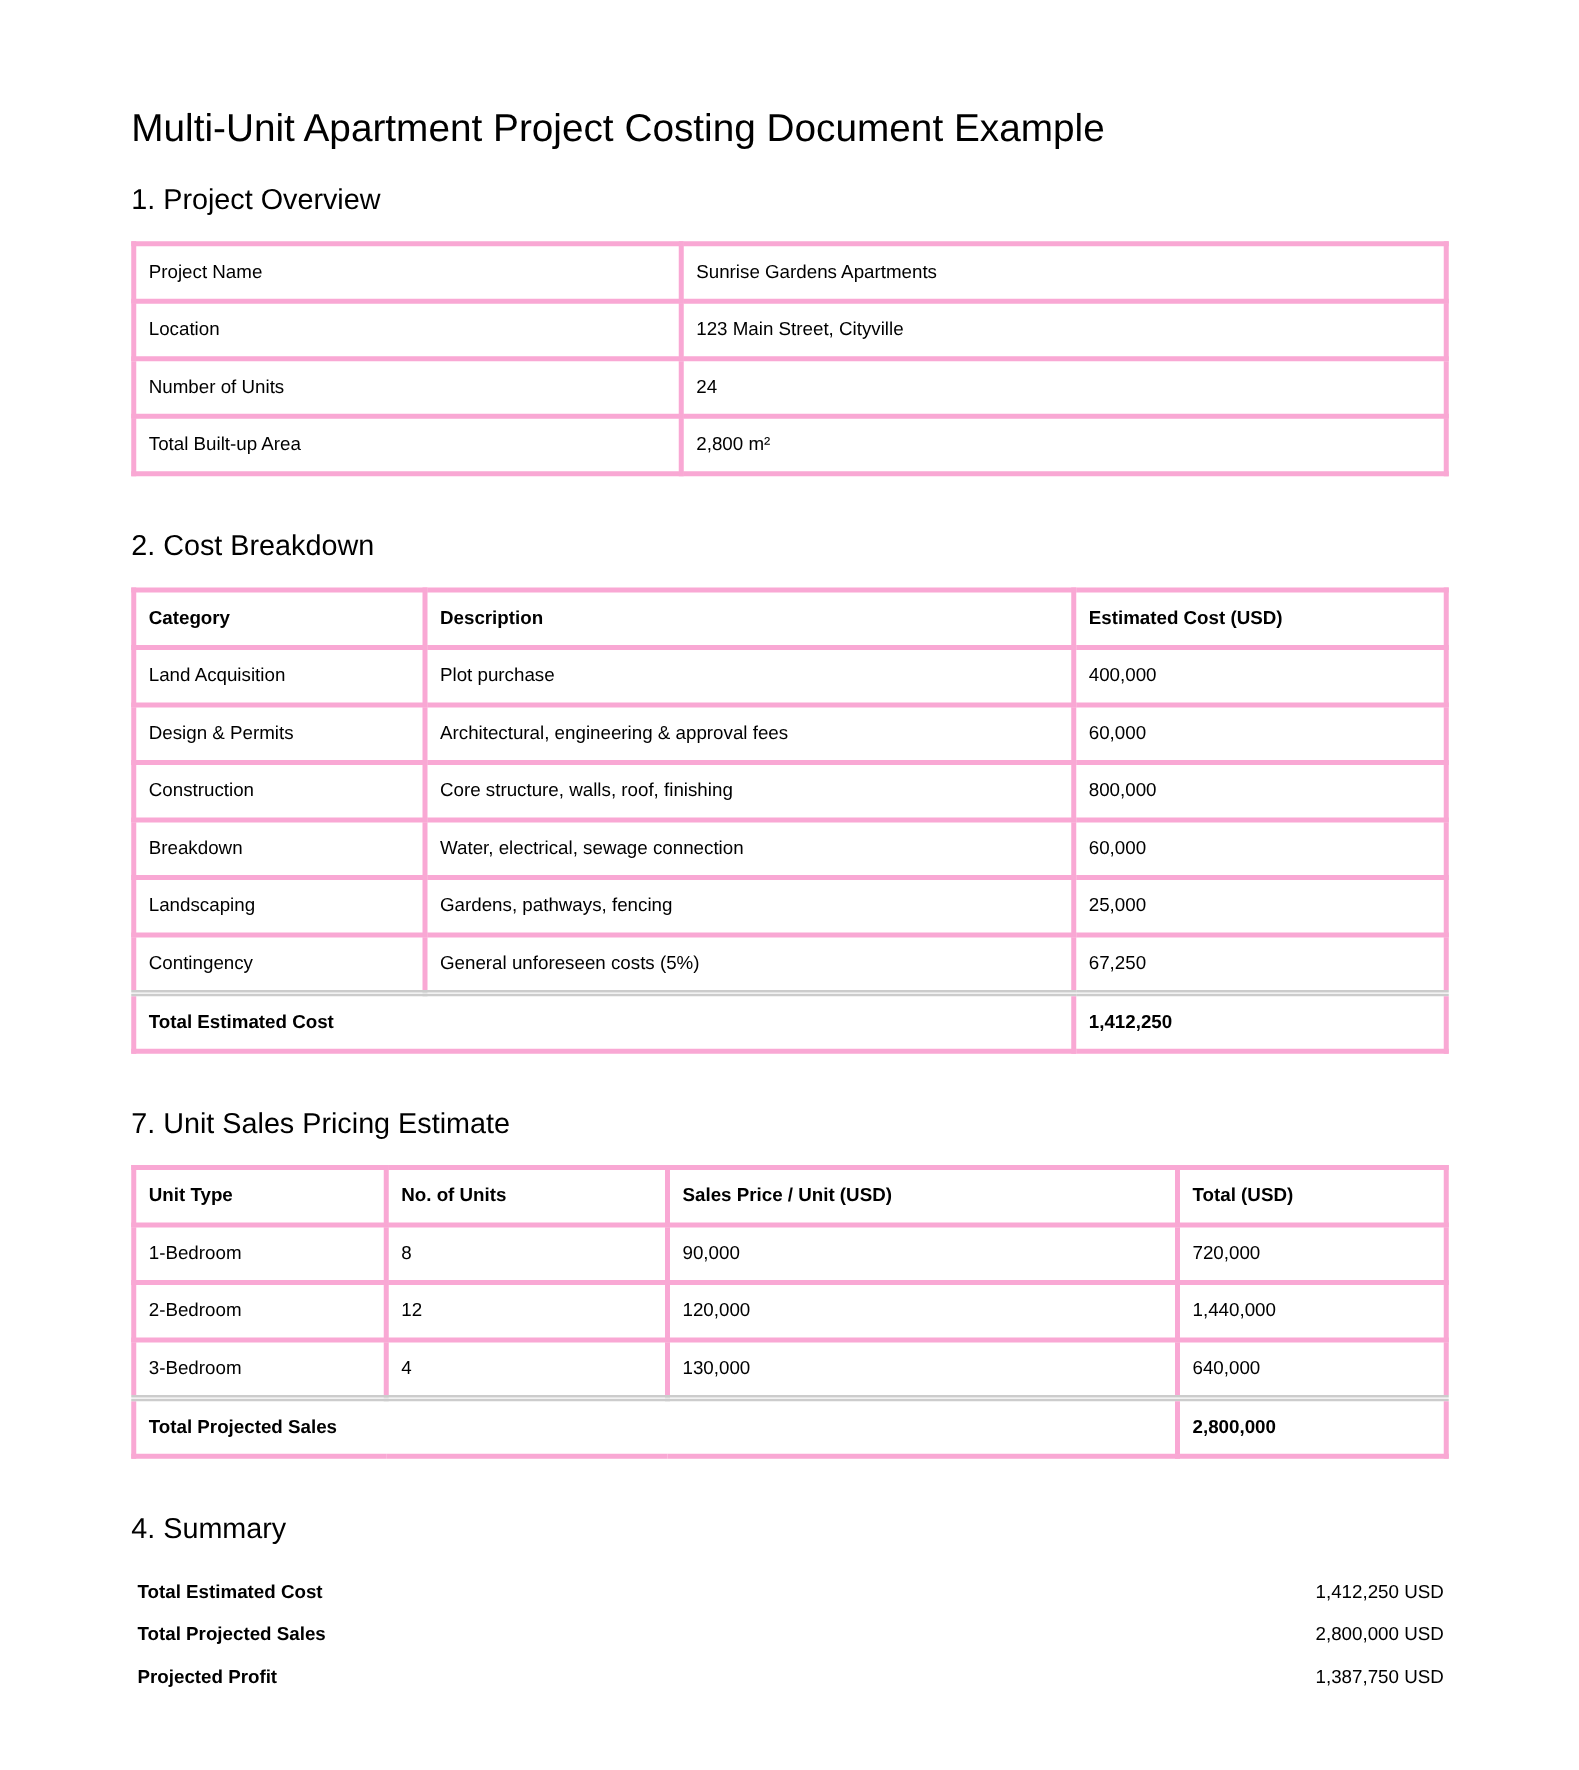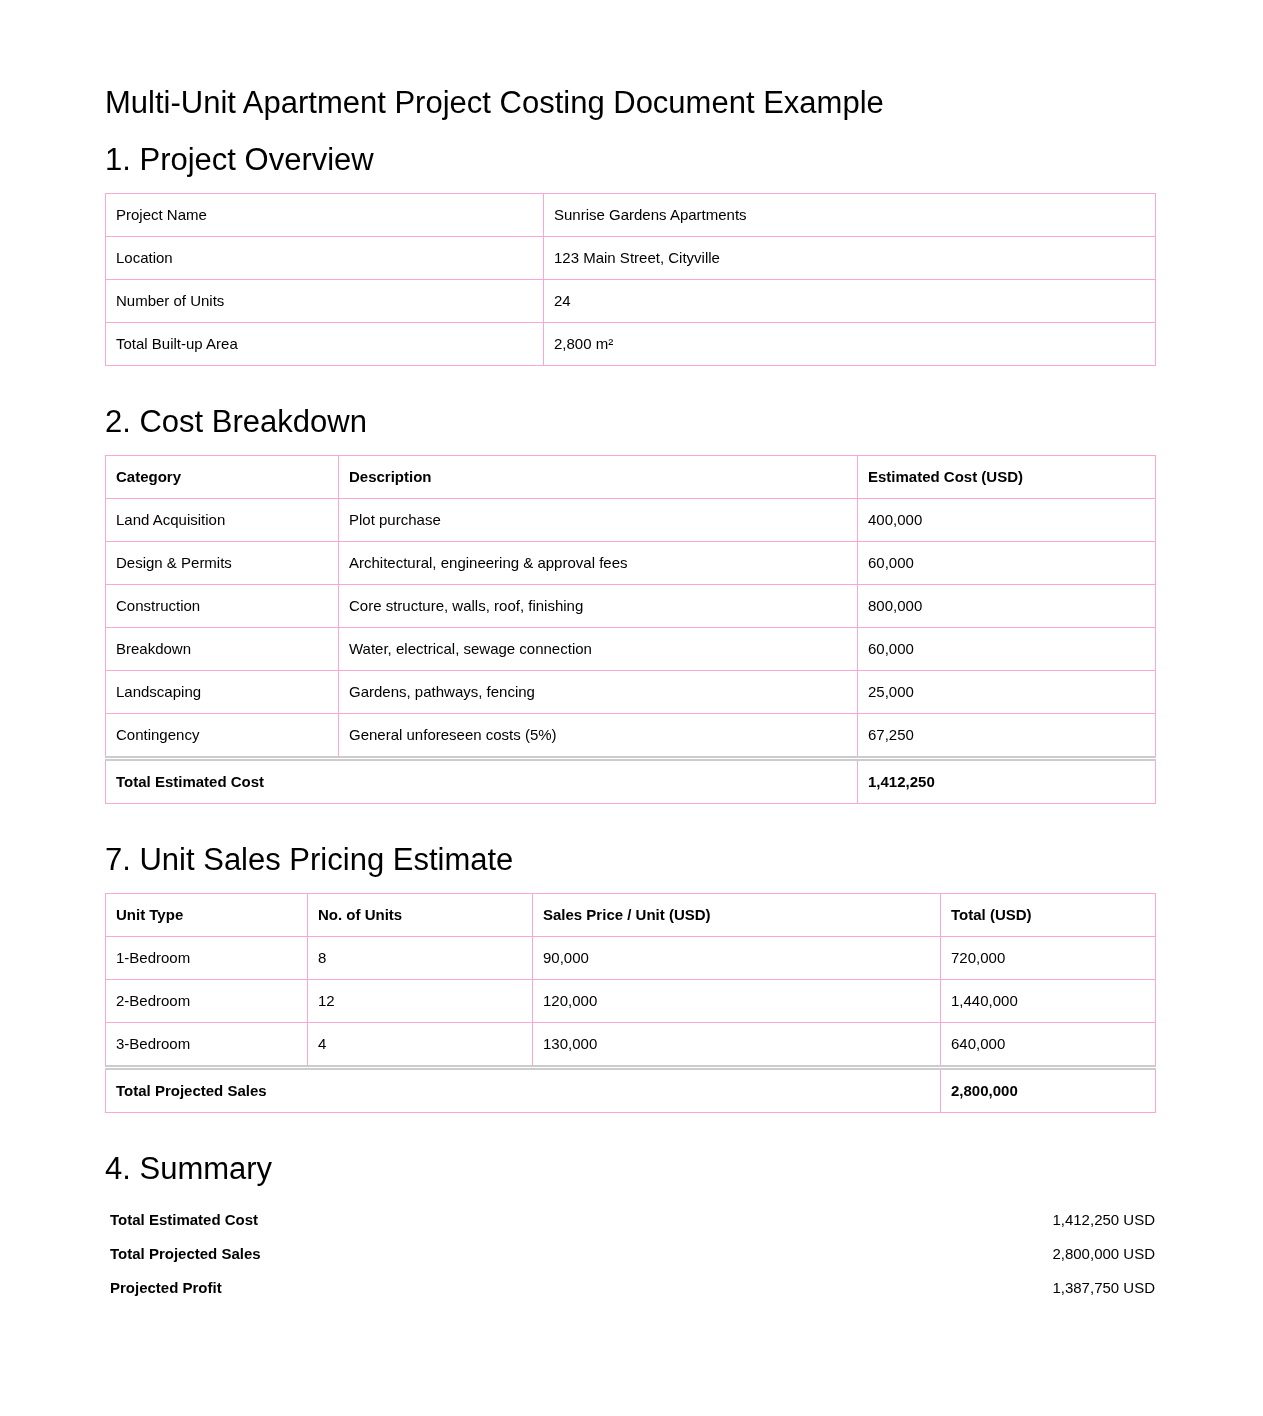--- a/index.html
+++ b/index.html
@@ -16,34 +16,34 @@
     margin-left: 105px;
     padding-top: 85px;
   }
   h1.doc-title {
     font-size: 31px;
     line-height: 36px;
     font-weight: 400;
     margin: 0;
   }
   h2.section-heading {
-    font-size: 31px;
+    font-size: 23px;
     line-height: 27px;
     font-weight: 400;
     margin: 42px 0 20px 0;
   }
   h2.section-heading.first { margin-top: 25px; }
   table.doc-table {
     width: 1050px;
     table-layout: fixed;
     border-collapse: collapse;
     font-size: 15px;
   }
   table.doc-table td, table.doc-table th {
-    border: 1px solid #f9a8d4;
+    border: 4px solid #f9a8d4;
     padding: 13px 10px;
     line-height: 16px;
     vertical-align: middle;
     text-align: left;
     font-weight: 400;
     overflow: hidden;
   }
   table.doc-table th { font-weight: 700; }
   td.bold { font-weight: 700; }
   .num { text-align: right; }

